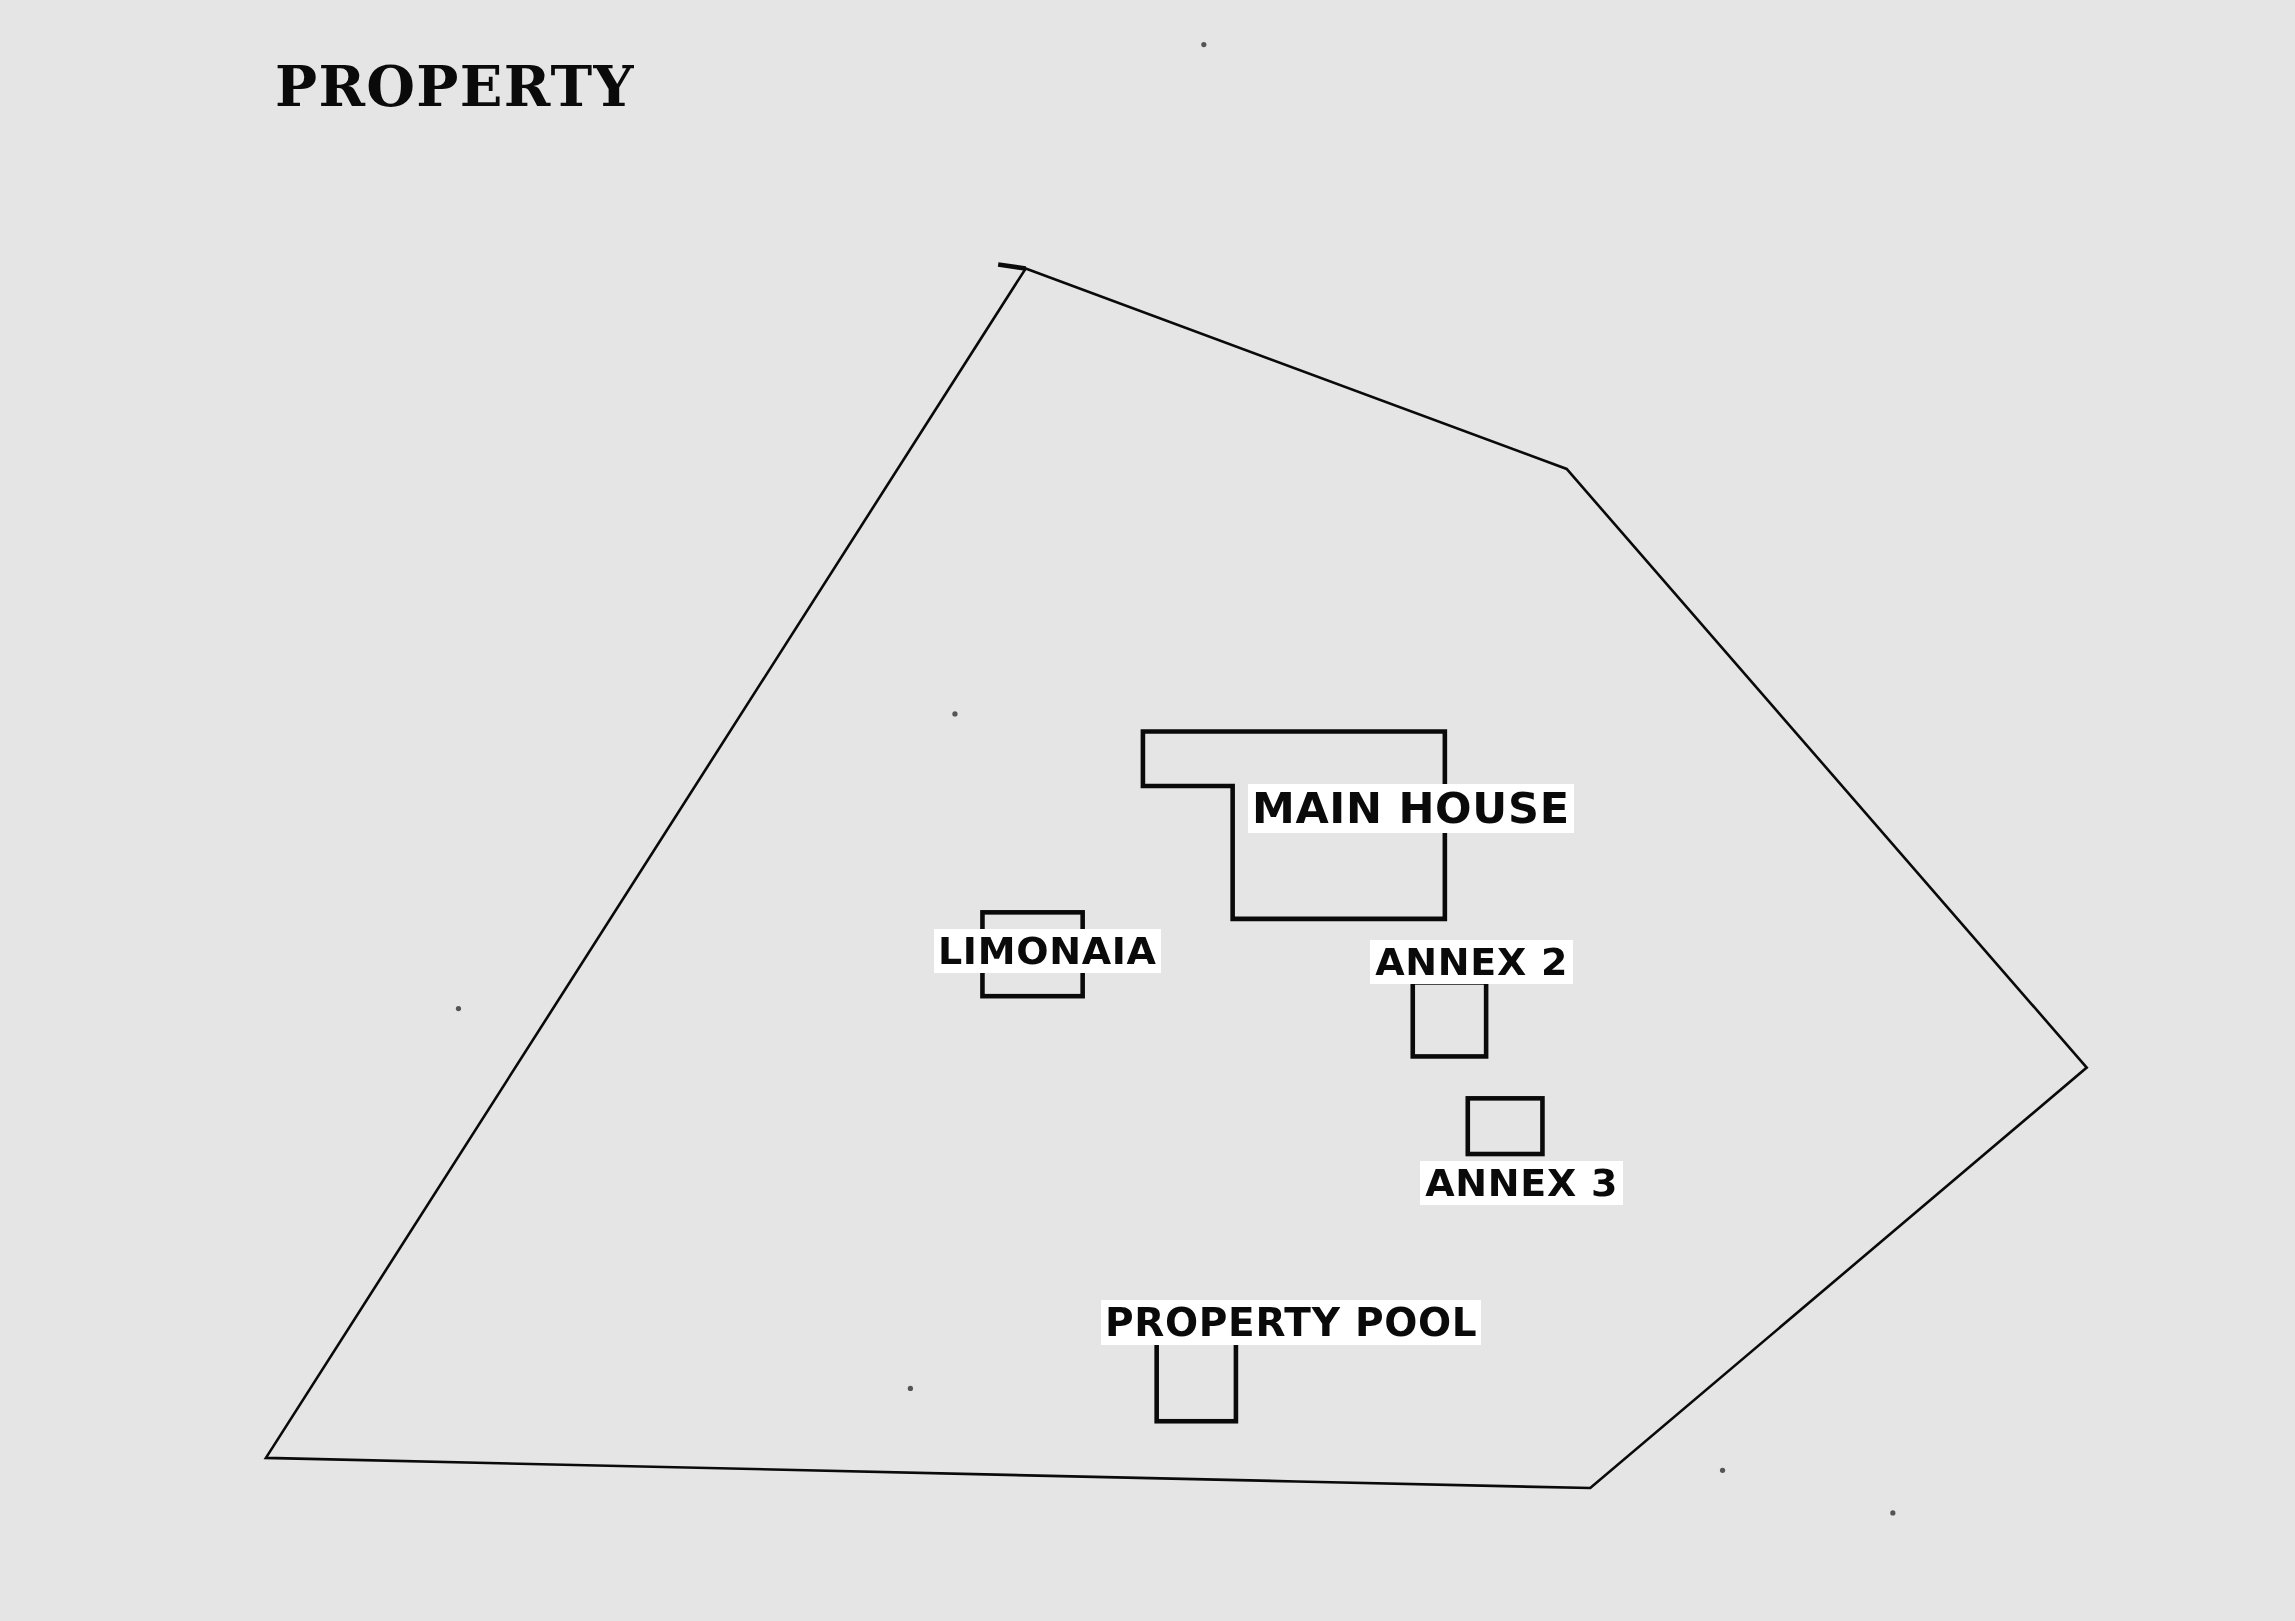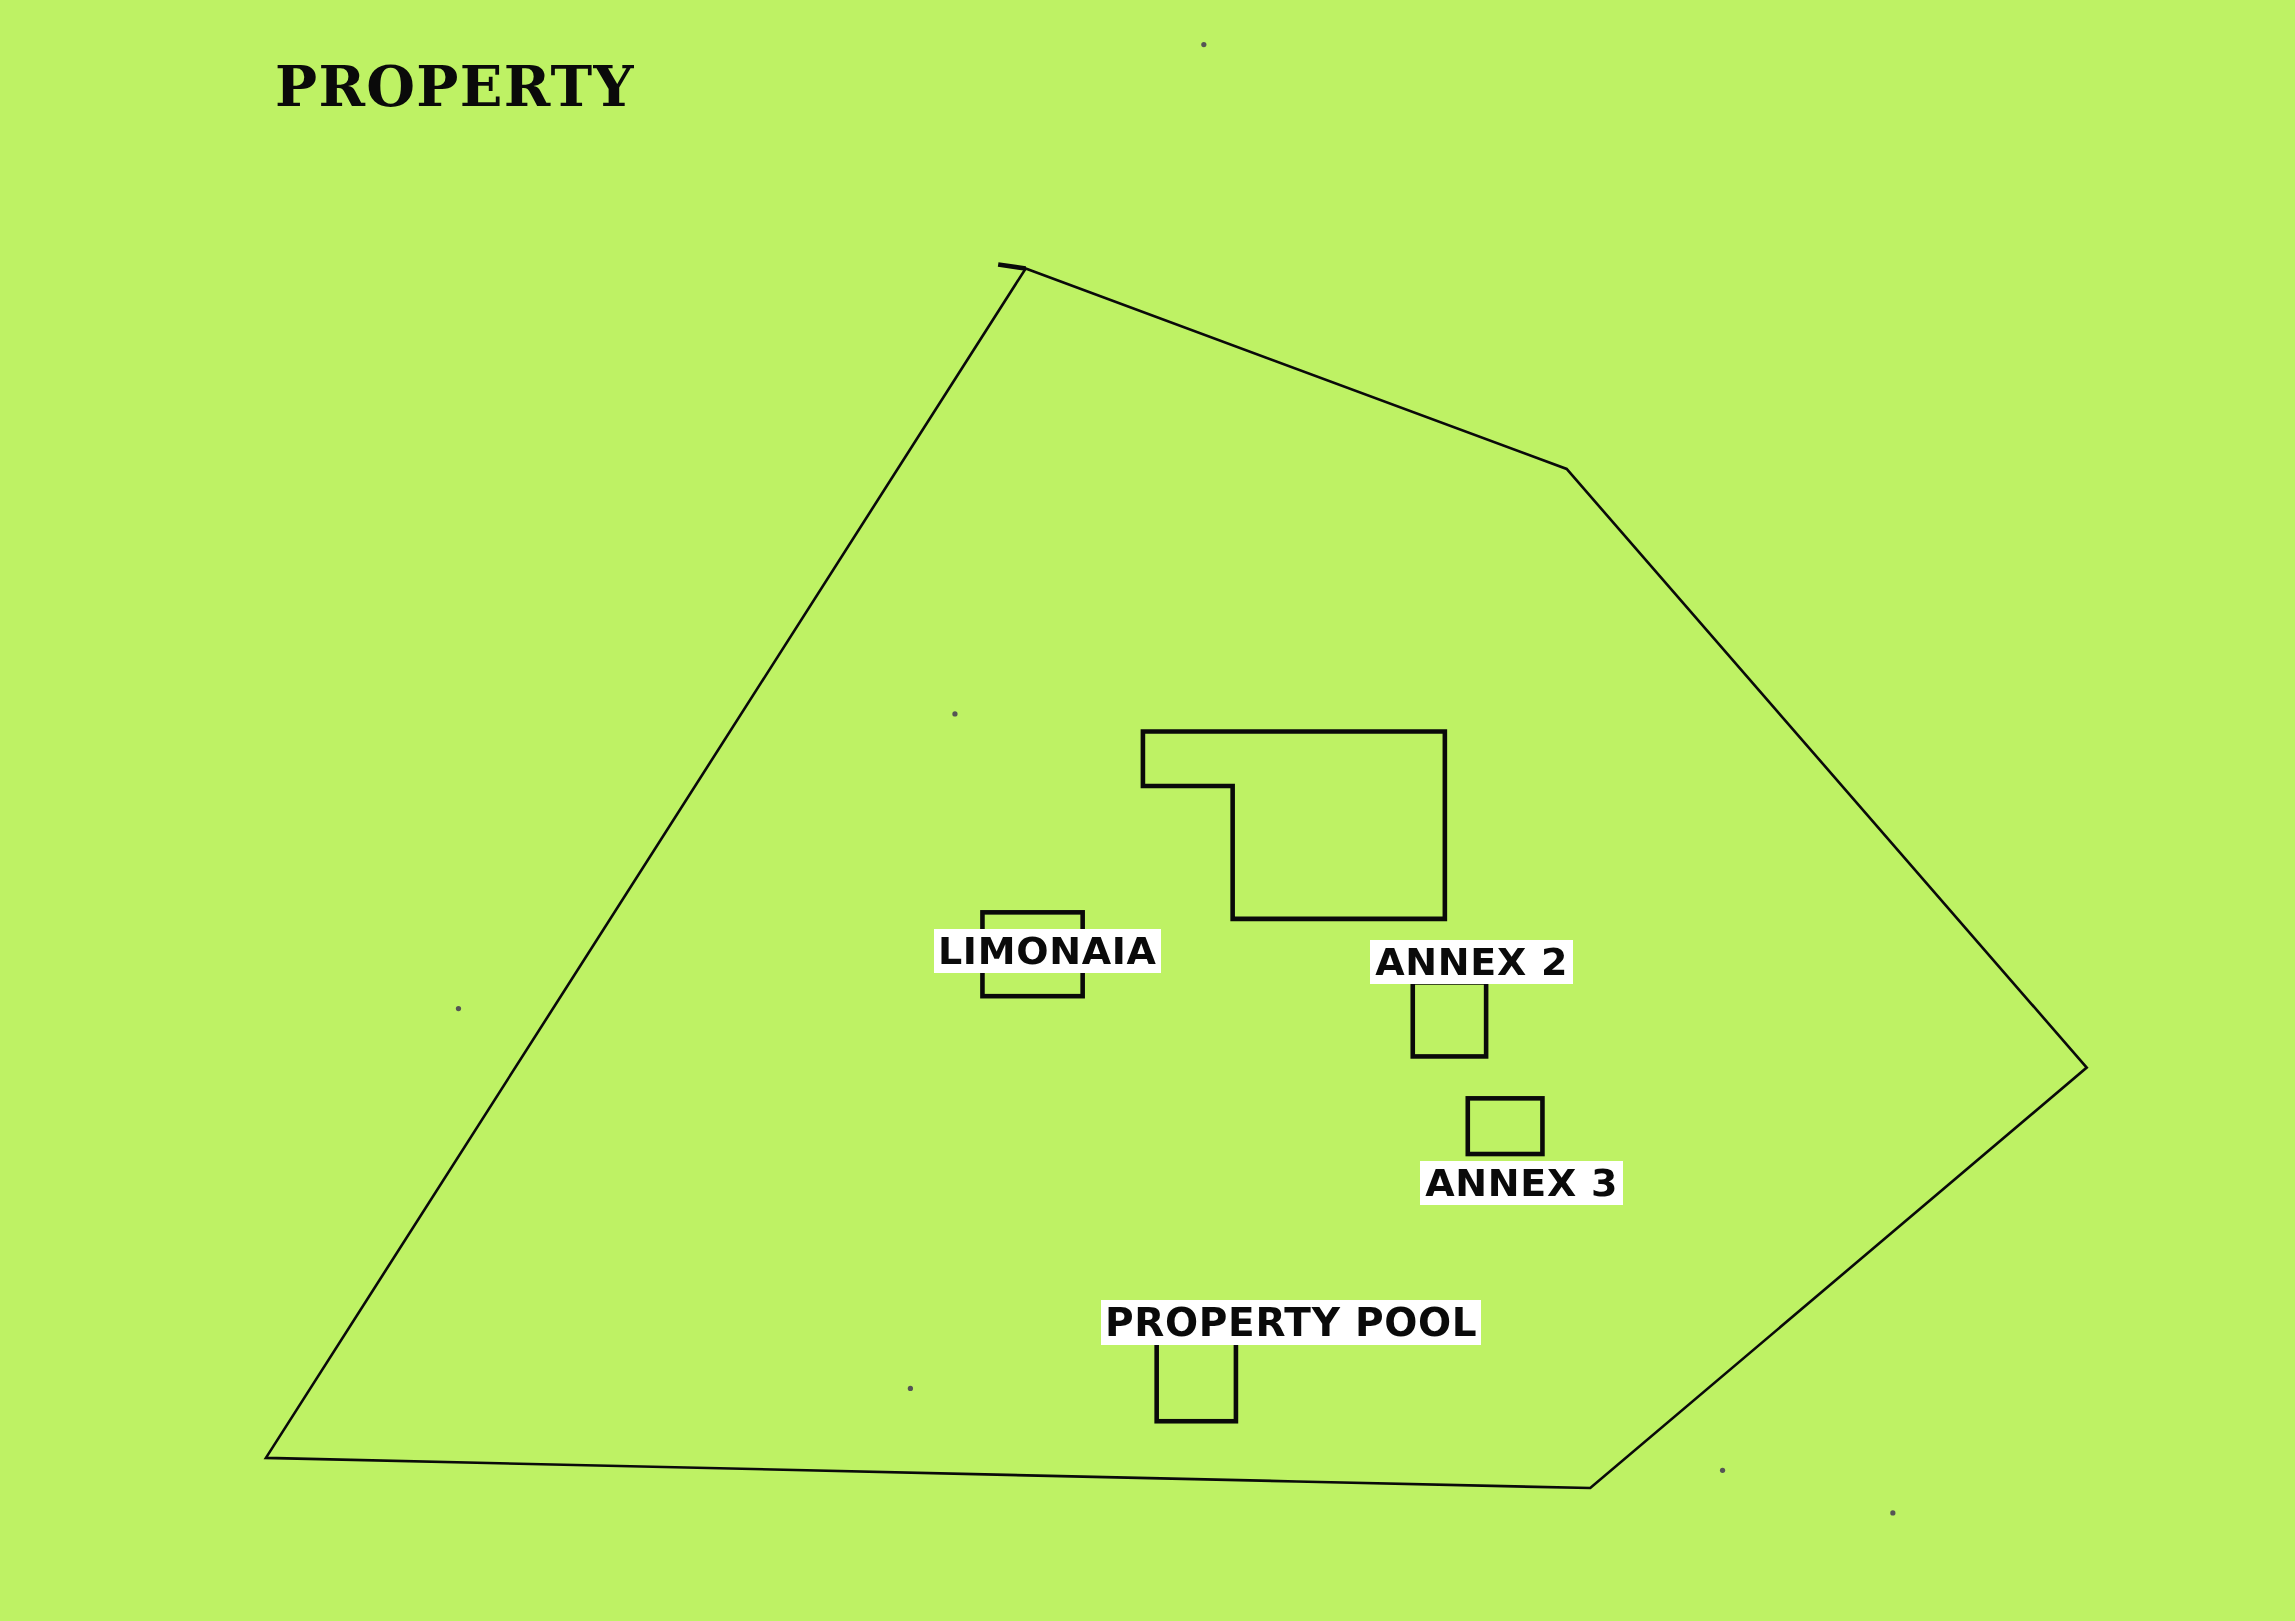--- a/index.html
+++ b/index.html
@@ -13,21 +13,21 @@
     position: relative;
     overflow: hidden;
     font-family: "DejaVu Sans", sans-serif;
   }
 
   #plan-root {
     position: absolute;
     inset: 0;
     width: 2295px;
     height: 1621px;
-    background: #bef264;
+    background: #e5e5e5;
   }
 
   
   #page-title {
     position: absolute;
     left: 275px;
     top: 58px;
     font-family: "DejaVu Serif", serif;
     font-weight: bold;
     font-size: 56px;
@@ -89,20 +89,21 @@
     <g id="svg-speckles" fill="#555555">
         <circle cx="1838" cy="68" r="4" fill="#555555"></circle>
         <circle cx="700" cy="1540" r="4" fill="#555555"></circle>
         <circle cx="1390" cy="2120" r="4" fill="#555555"></circle>
         <circle cx="2630" cy="2245" r="4" fill="#555555"></circle>
         <circle cx="2890" cy="2310" r="4" fill="#555555"></circle>
         <circle cx="1458" cy="1090" r="4" fill="#555555"></circle>
       </g>
   </svg>
 
+  <div class="bldg-label" id="label-main-house" style="left: 1248px; top: 784px;">MAIN HOUSE</div>
 
   <div class="bldg-label" id="label-limonaia" style="left: 903px; top: 929px; margin-left: 31px;">LIMONAIA</div>
 
   <div class="bldg-label" id="label-annex-2" style="left: 1370px; top: 940px;">ANNEX 2</div>
 
   <div class="bldg-label" id="label-annex-1" style="left: 1420px; top: 1161px;">ANNEX 3</div>
 
   <div class="bldg-label" id="label-swimming-pool" style="left: 1101px; top: 1300px;">PROPERTY POOL</div>
 
 </div>

